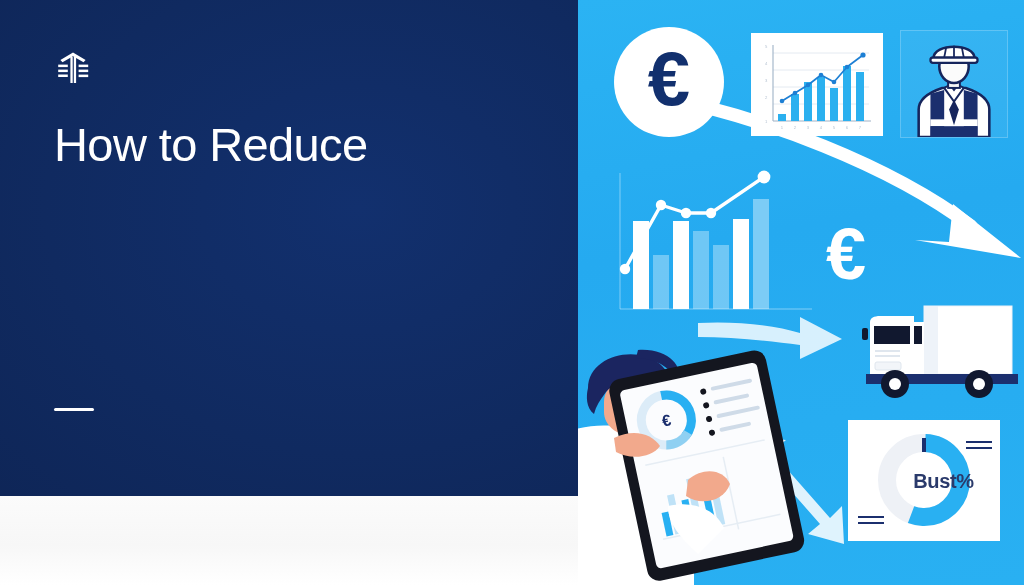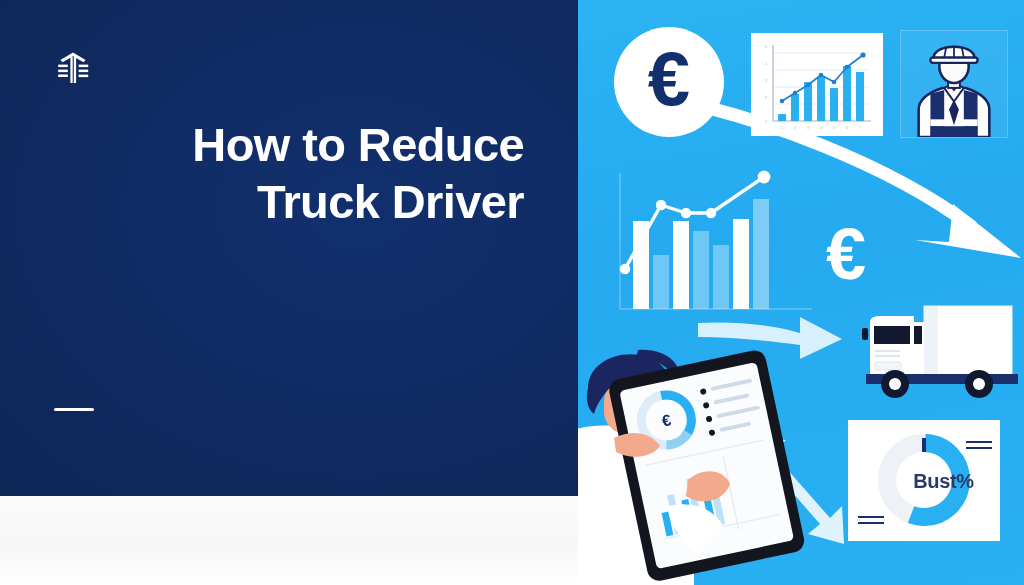--- a/index.html
+++ b/index.html
@@ -19,23 +19,22 @@
     position:absolute;left:0;top:496px;width:578px;height:89px;
     background:linear-gradient(180deg,#fbfbfb 0%,#f7f7f7 55%,#ffffff 100%);
   }
 
   
   .logo{position:absolute;left:50px;top:46px;width:46px;height:46px;}
 
   
   .headline{
     position:absolute;left:54px;top:116px;width:470px;
-    color:#ffffff;font-size:47px;line-height:57px;font-weight:bold;
+    color:#ffffff;font-size:47px;line-height:57px;font-weight:normal;
     letter-spacing:-0.6px;
-    text-align:right;
   }
   .headline span{display:block;}
 
   .subhead{
     position:absolute;left:54px;top:300px;width:440px;
     color:#e9edf6;font-size:19.5px;line-height:30px;font-weight:400;
   }
   .subhead span{display:block;}
 
   .rule{
@@ -125,21 +124,20 @@
         <defs>
           <clipPath id="hexclip">
             <path d="M23 3.4 L40.6 13.6 L40.6 32.4 L23 42.6 L5.4 32.4 L5.4 13.6 Z"></path>
           </clipPath>
         </defs>
       </svg>
     </div>
 
     <div class="headline">
       <span>How to Reduce</span>
-      <span>Truck Driver</span>
     </div>
 
 
     <div class="rule"></div>
   </div>
   <div class="left-panel-foot"></div>
 
   <div class="right-panel">
 
     <div class="rp-abs arrow-big">

